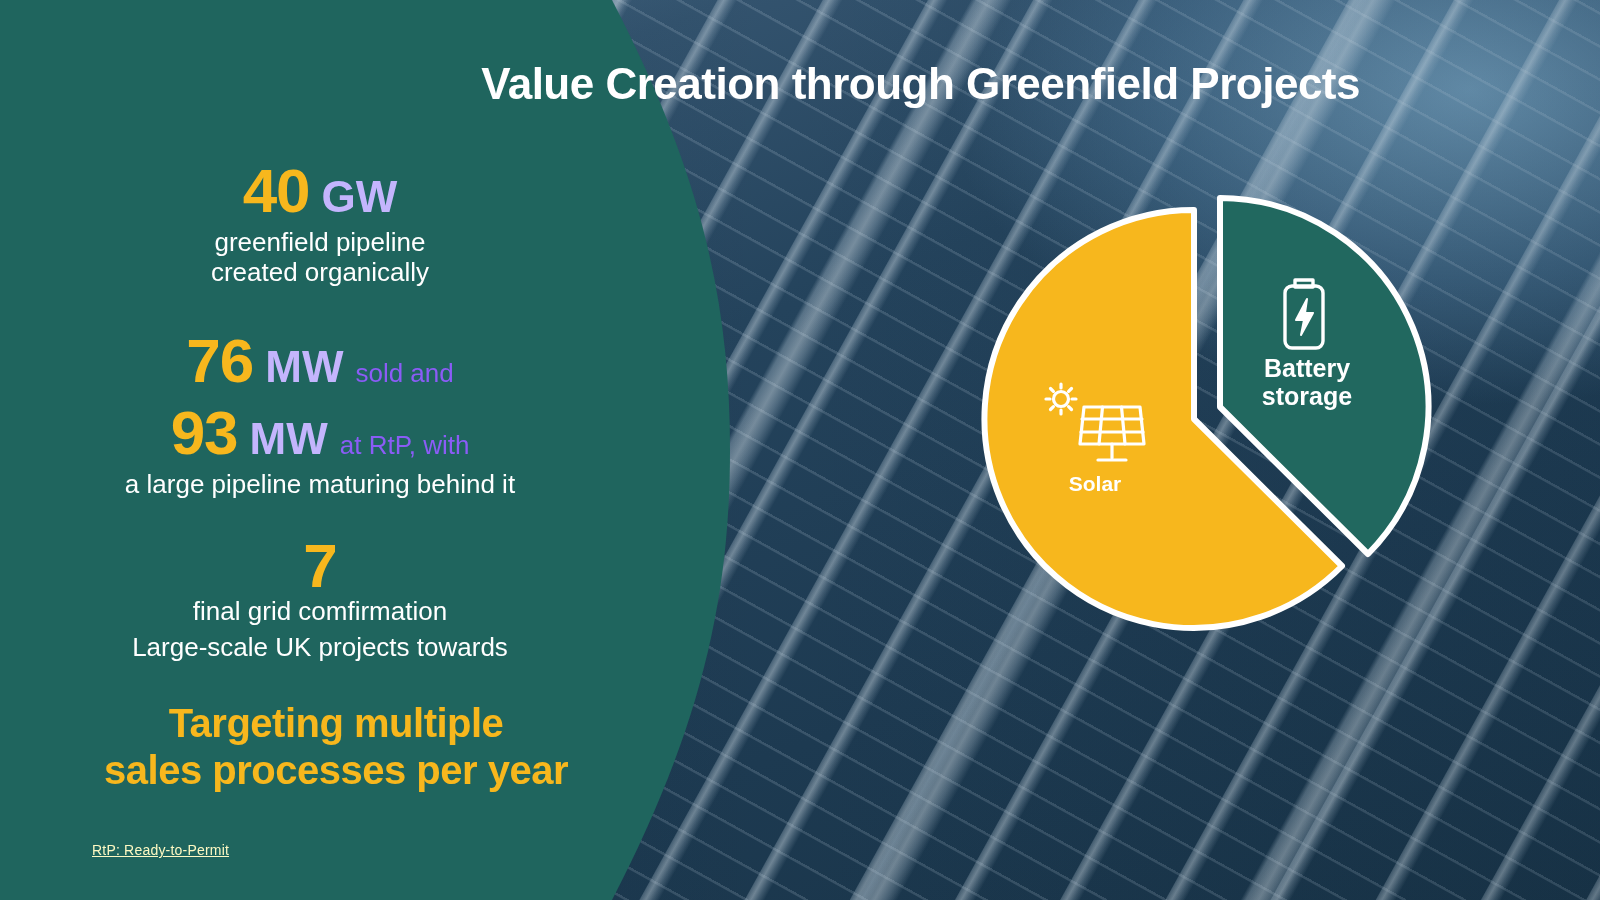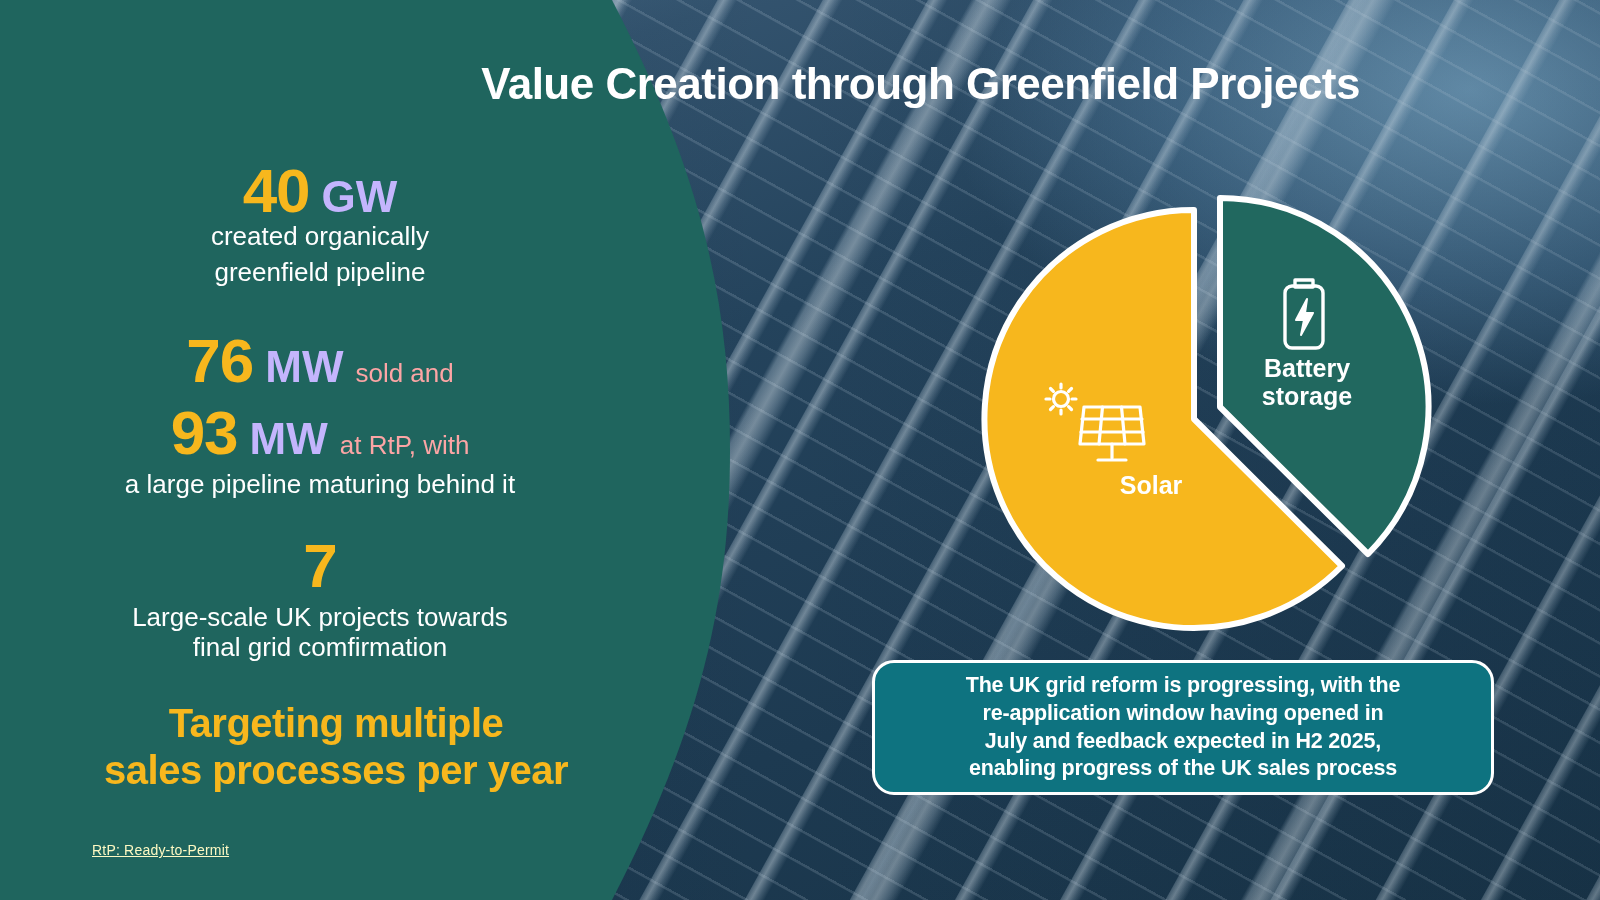--- a/index.html
+++ b/index.html
@@ -104,21 +104,21 @@
     letter-spacing:-1px;
   }
   .big-unit {
     font-size:44px;
     font-weight:bold;
     color:#c4b5fd;
     letter-spacing:0px;
   }
   .inline-white {
     font-size:26px;
-    color:#fca5a5;
+    color:#8b5cf6;
     font-weight:normal;
   }
   .sub {
     font-size:26px;
     color:#ffffff;
     line-height:1.15;
     margin-top:6px;
   }
 
   .stat-40  { left:0; top:160px; }
@@ -158,21 +158,21 @@
   }
   .pie-wrap svg { display:block; overflow:visible; }
 
   .slice-label {
     position:absolute;
     font-weight:bold;
     color:#ffffff;
     text-align:center;
     line-height:1.1;
   }
-  .label-solar   { left:1091px; top:472px; width:120px; font-size:25px; }
+  .label-solar   { left:1035px; top:472px; width:120px; font-size:21px; }
   .label-battery { left:1232px; top:355px; width:150px; font-size:25px; }
 
   .icon-solar   { position:absolute; left:1040px; top:382px; width:106px; height:86px; }
   .icon-battery { position:absolute; left:1274px; top:277px; width:60px; height:74px; }
   .icon-solar svg, .icon-battery svg { display:block; }
 
   
   .callout {
     position:absolute;
     left:872px; top:660px;
@@ -212,44 +212,44 @@
 
   <div class="title">Value Creation through Greenfield Projects</div>
 
   <div class="left-content">
 
     <div class="stat stat-40">
       <div class="stat-line row-inline">
         <span class="big">40</span>
         <span class="big-unit">GW</span>
       </div>
+      <div class="sub">greenfield pipeline</div>
       <div class="sub" style="margin-top:0">created organically</div>
-      <div class="sub">greenfield pipeline</div>
     </div>
 
     <div class="stat stat-mw">
       <div class="stat-line row-inline">
         <span class="big">76</span>
         <span class="big-unit">MW</span>
         <span class="inline-white">sold and</span>
       </div>
       <div class="stat-line row-inline" style="margin-top:10px">
         <span class="big">93</span>
         <span class="big-unit">MW</span>
         <span class="inline-white">at RtP, with</span>
       </div>
       <div class="sub">a large pipeline maturing behind it</div>
     </div>
 
     <div class="stat stat-7">
       <div class="stat-line">
         <span class="big">7</span>
       </div>
+      <div class="sub" style="margin-top:0">final grid comfirmation</div>
       <div class="sub">Large-scale UK projects towards</div>
-      <div class="sub" style="margin-top:0">final grid comfirmation</div>
     </div>
 
     <div class="headline">
       <div>Targeting multiple</div>
       <div>sales processes per year</div>
     </div>
 
     <div class="footnote">RtP: Ready-to-Permit</div>
   </div>
 
@@ -292,22 +292,14 @@
     <svg width="60" height="74" viewBox="0 0 60 74" fill="none" stroke="#ffffff" stroke-width="3.4" stroke-linecap="round" stroke-linejoin="round">
       <path d="M21 3 H39 V10 H21 Z"></path>
       <rect x="11" y="9" width="38" height="62" rx="7"></rect>
       <path d="M33 22 L22 43 H30 L27 58 L39 36 H31 Z" fill="#ffffff" stroke="#ffffff" stroke-width="2"></path>
     </svg>
   </div>
 
   <div class="slice-label label-solar">Solar</div>
   <div class="slice-label label-battery">Battery storage</div>
 
-  <div class="callout">
-    <p>
-      <span>The UK grid reform is progressing, with the</span><br>
-      <span>re-application window having opened in</span><br>
-      <span>July and feedback expected in H2 2025,</span><br>
-      <span>enabling progress of the UK sales process</span>
-    </p>
-  </div>
 
 </div>
 
 </body></html>

